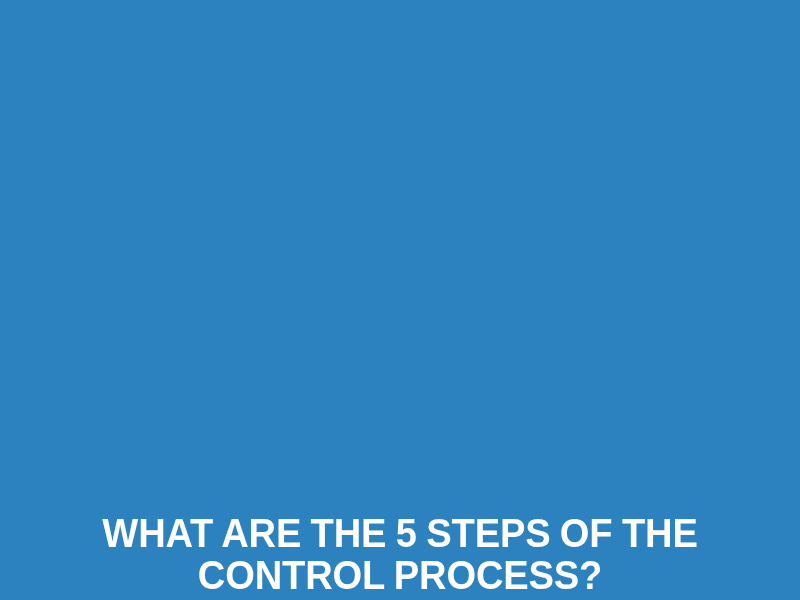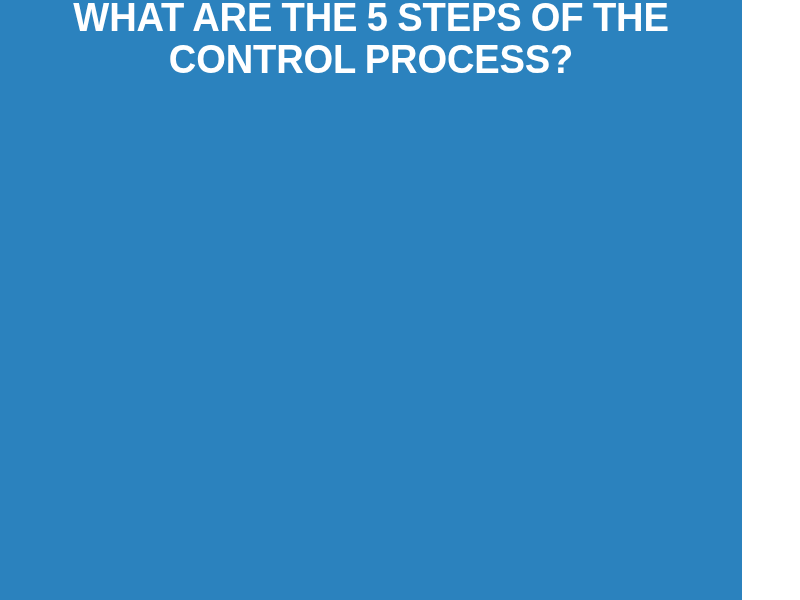--- a/index.html
+++ b/index.html
@@ -11,25 +11,25 @@
   body {
     width: 800px;
     height: 600px;
     overflow: hidden;
     font-family: "Liberation Sans", "DejaVu Sans", sans-serif;
   }
 
   #title-card {
     position: relative;
     box-sizing: border-box;
-    width: 742px;
+    width: 800px;
     height: 600px;
     background-color: #2B82BE;
     display: flex;
-    align-items: flex-start;
+    align-items: flex-end;
     justify-content: center;
   }
 
   .title-block {
     width: 720px;
     margin: 0;
     padding: 0;
     
     transform: translateY(-4px);
   }

